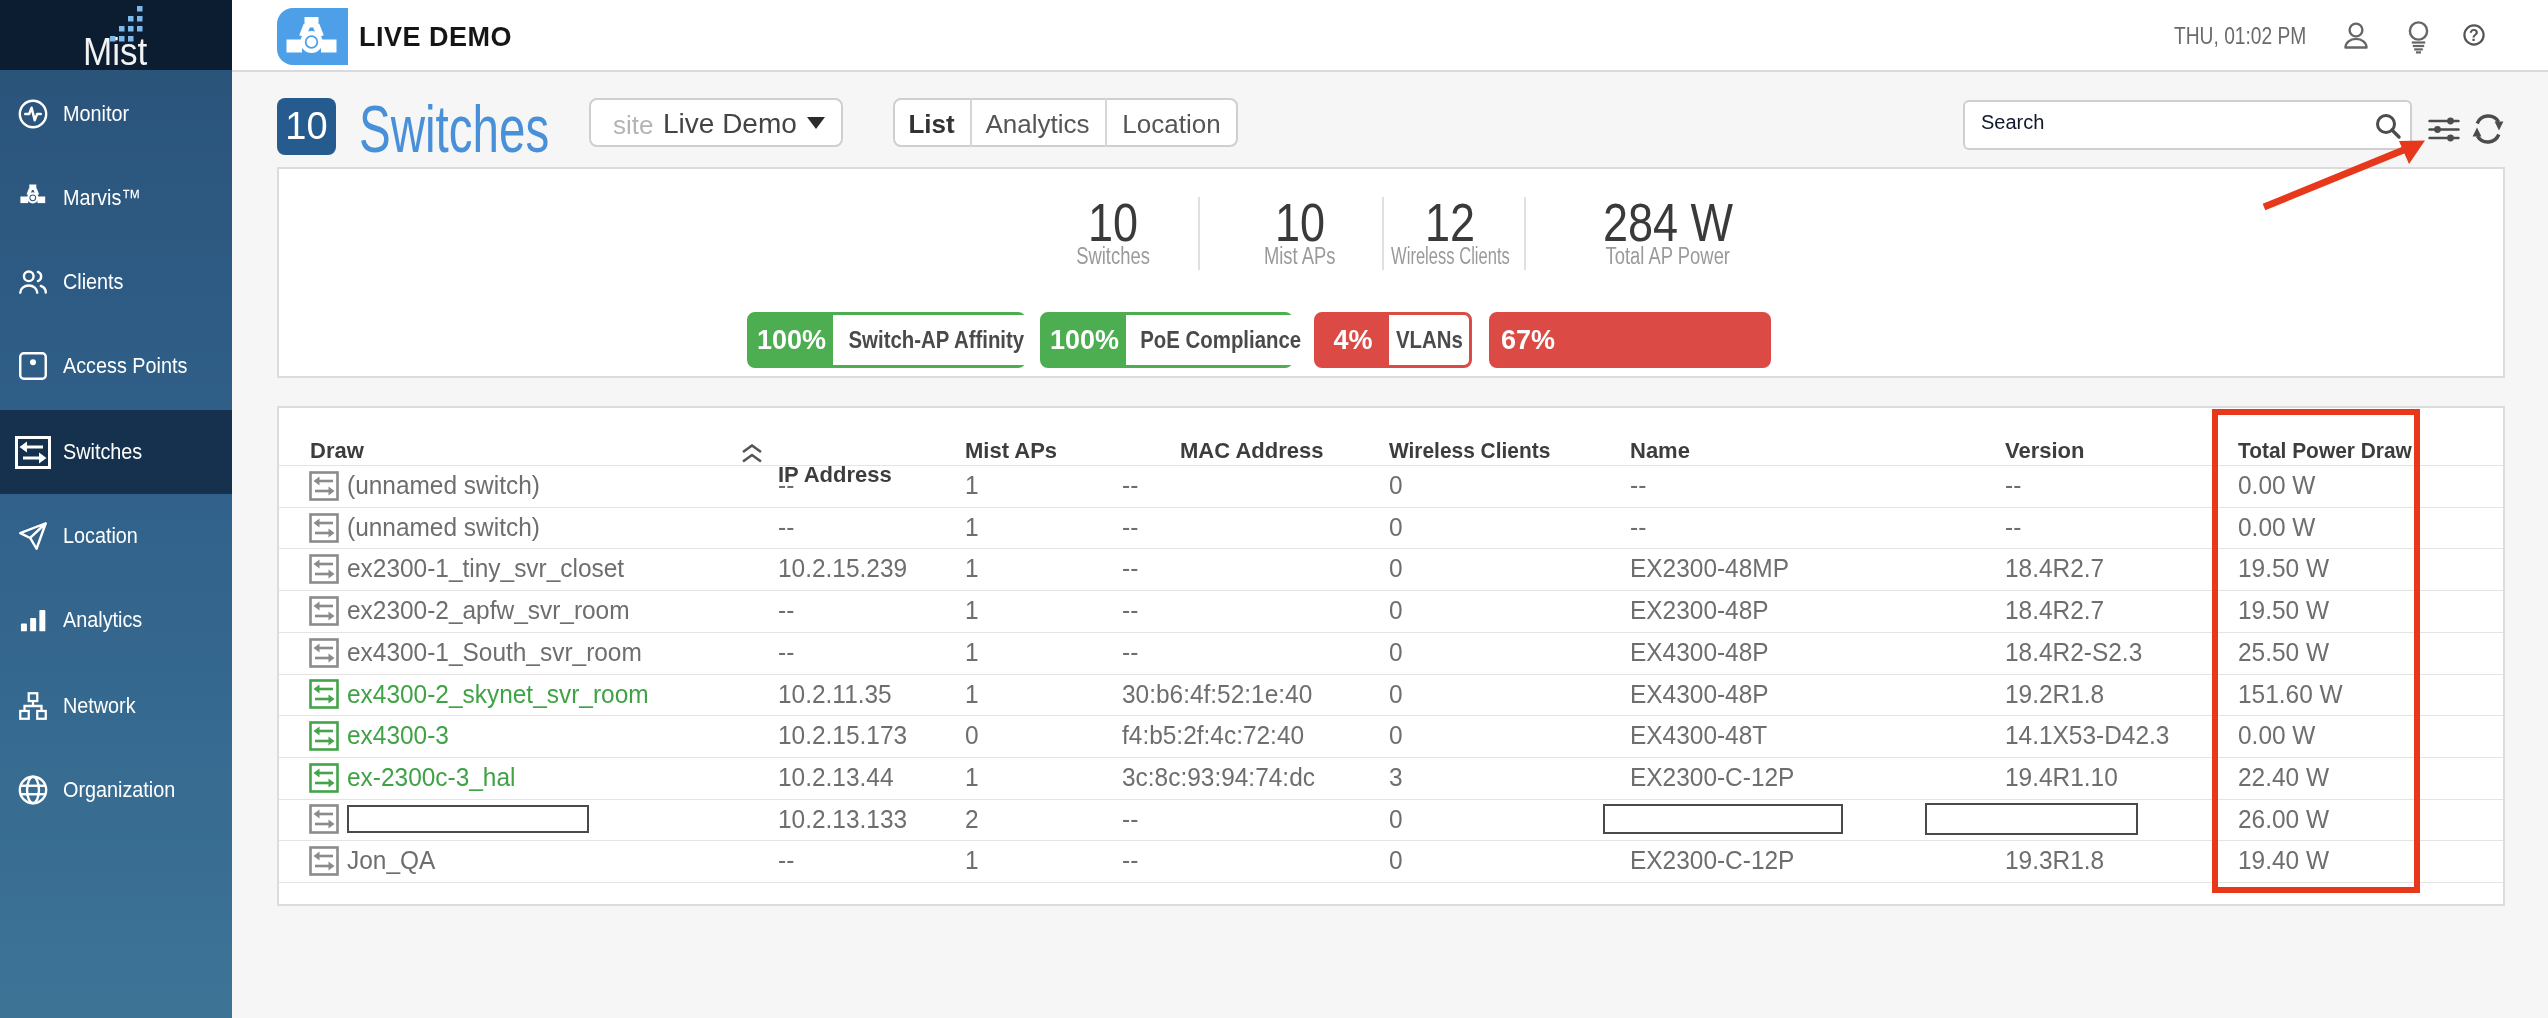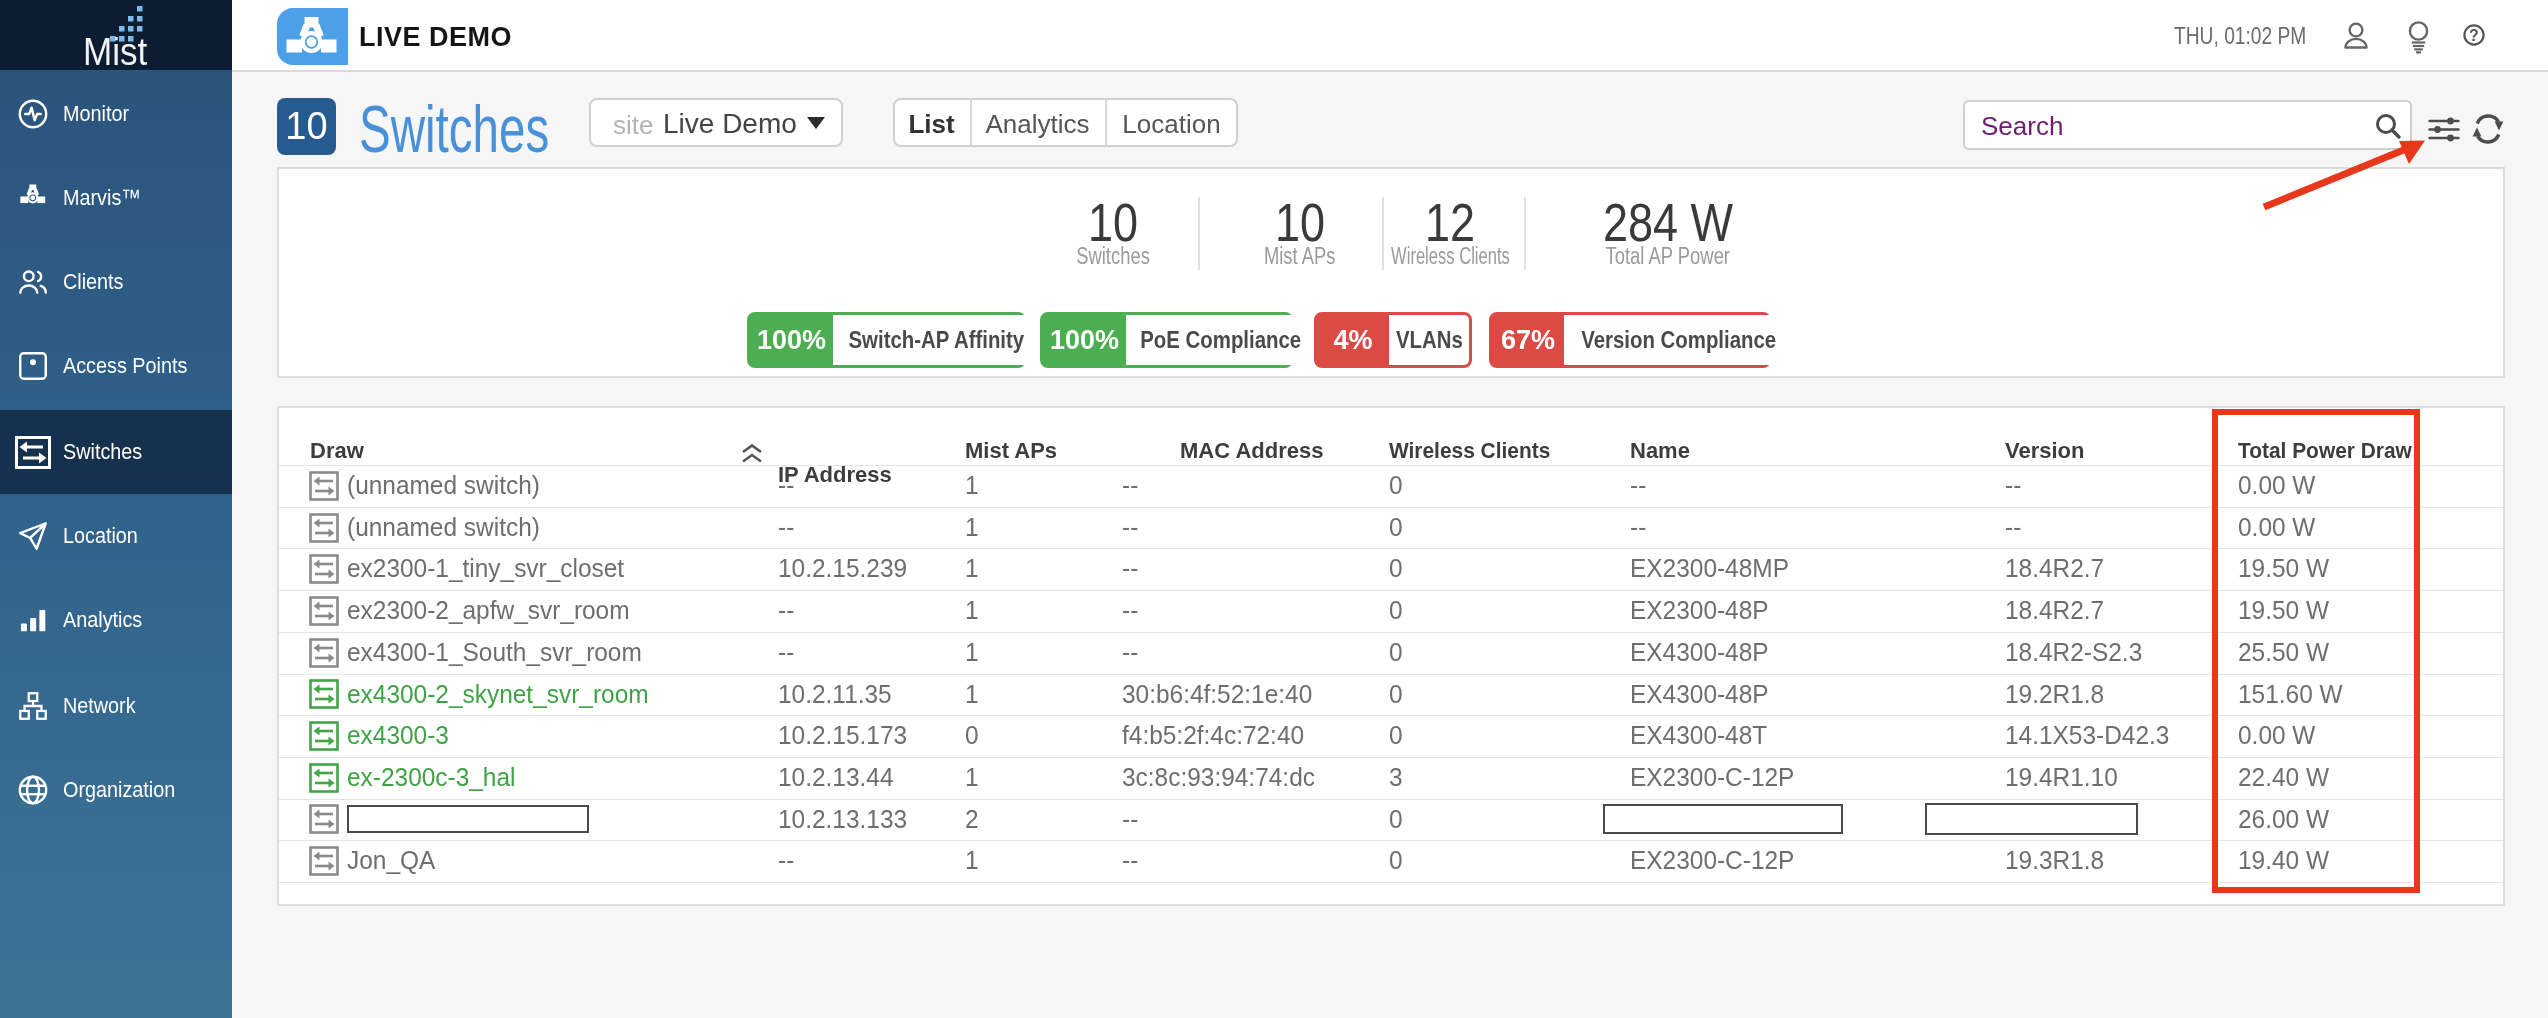--- a/index.html
+++ b/index.html
@@ -149,21 +149,21 @@
     </svg>
 
   <div class="abs" style="left:893px;top:98px;width:345px;height:49px;background:#fff;border:2px solid #cfcfcf;border-radius:8px;box-sizing:border-box;"></div>
   <div class="abs" style="left:970px;top:98px;width:2px;height:49px;background:#d6d6d6;"></div>
   <div class="abs" style="left:1105px;top:98px;width:2px;height:49px;background:#d6d6d6;"></div>
   <div class="abs" style="left:893px;top:109px;width:77px;text-align:center;font-size:26px;font-weight:bold;color:#333;">List</div>
   <div class="abs" style="left:970px;top:109px;width:135px;text-align:center;font-size:26px;color:#555;">Analytics</div>
   <div class="abs" style="left:1105px;top:109px;width:133px;text-align:center;font-size:26px;color:#555;">Location</div>
 
   <div class="abs" style="left:1963px;top:100px;width:449px;height:50px;background:#fff;border:2px solid #cfcfcf;border-radius:6px;box-sizing:border-box;"></div>
-  <div class="abs" style="left:1981px;top:111px;font-size:26px;color:#701a75;">Search</div>
+  <div class="abs" style="left:1981px;top:111px;font-size:20px;color:#0f172a;">Search</div>
   <svg class="abs" style="left:2374px;top:112px;" width="28" height="28" viewBox="0 0 28 28">
     <circle cx="12" cy="12" r="8.5" fill="none" stroke="#4c4c4c" stroke-width="3"></circle>
     <line x1="18" y1="18" x2="25" y2="25" stroke="#4c4c4c" stroke-width="3.4" stroke-linecap="round"></line>
   </svg>
 
   <svg class="abs" style="left:2428px;top:115px;" width="32" height="29" viewBox="0 0 32 29">
     <g stroke="#4c4c4c" stroke-width="2.4" stroke-linecap="round">
       <line x1="1.5" y1="6" x2="30.5" y2="6"></line>
       <line x1="1.5" y1="14.5" x2="30.5" y2="14.5"></line>
       <line x1="1.5" y1="23" x2="30.5" y2="23"></line>
@@ -211,23 +211,20 @@
       </div>
   </div>
   <div class="pill" style="left:1314px;width:158px;border-color:#dc4a45;background:#dc4a45;">
     <div class="pl" style="width:72px;">4%</div>
       <div class="pr">
         <span>VLANs</span>
       </div>
   </div>
   <div class="pill" style="left:1489px;width:282px;border-color:#dc4a45;background:#dc4a45;">
     <div class="pl" style="width:72px;">67%</div>
-      <div class="pr">
-        <span>Version Compliance</span>
-      </div>
   </div>
 
   <div class="abs" style="left:277px;top:406px;width:2228px;height:500px;background:#fff;border:2px solid #dcdcdc;box-sizing:border-box;"></div>
 
   <div class="hdr" style="left:310px;top:438px;">Draw</div>
   <svg class="abs" style="left:741px;top:444px;" width="22" height="20" viewBox="0 0 22 20">
     <polyline points="2,8 11,1.5 20,8" fill="none" stroke="#555" stroke-width="2.6"></polyline>
     <polyline points="2,17.5 11,11 20,17.5" fill="none" stroke="#555" stroke-width="2.6"></polyline>
   </svg>
   <div class="hdr" style="left:778px;top:462px;">IP Address</div>

